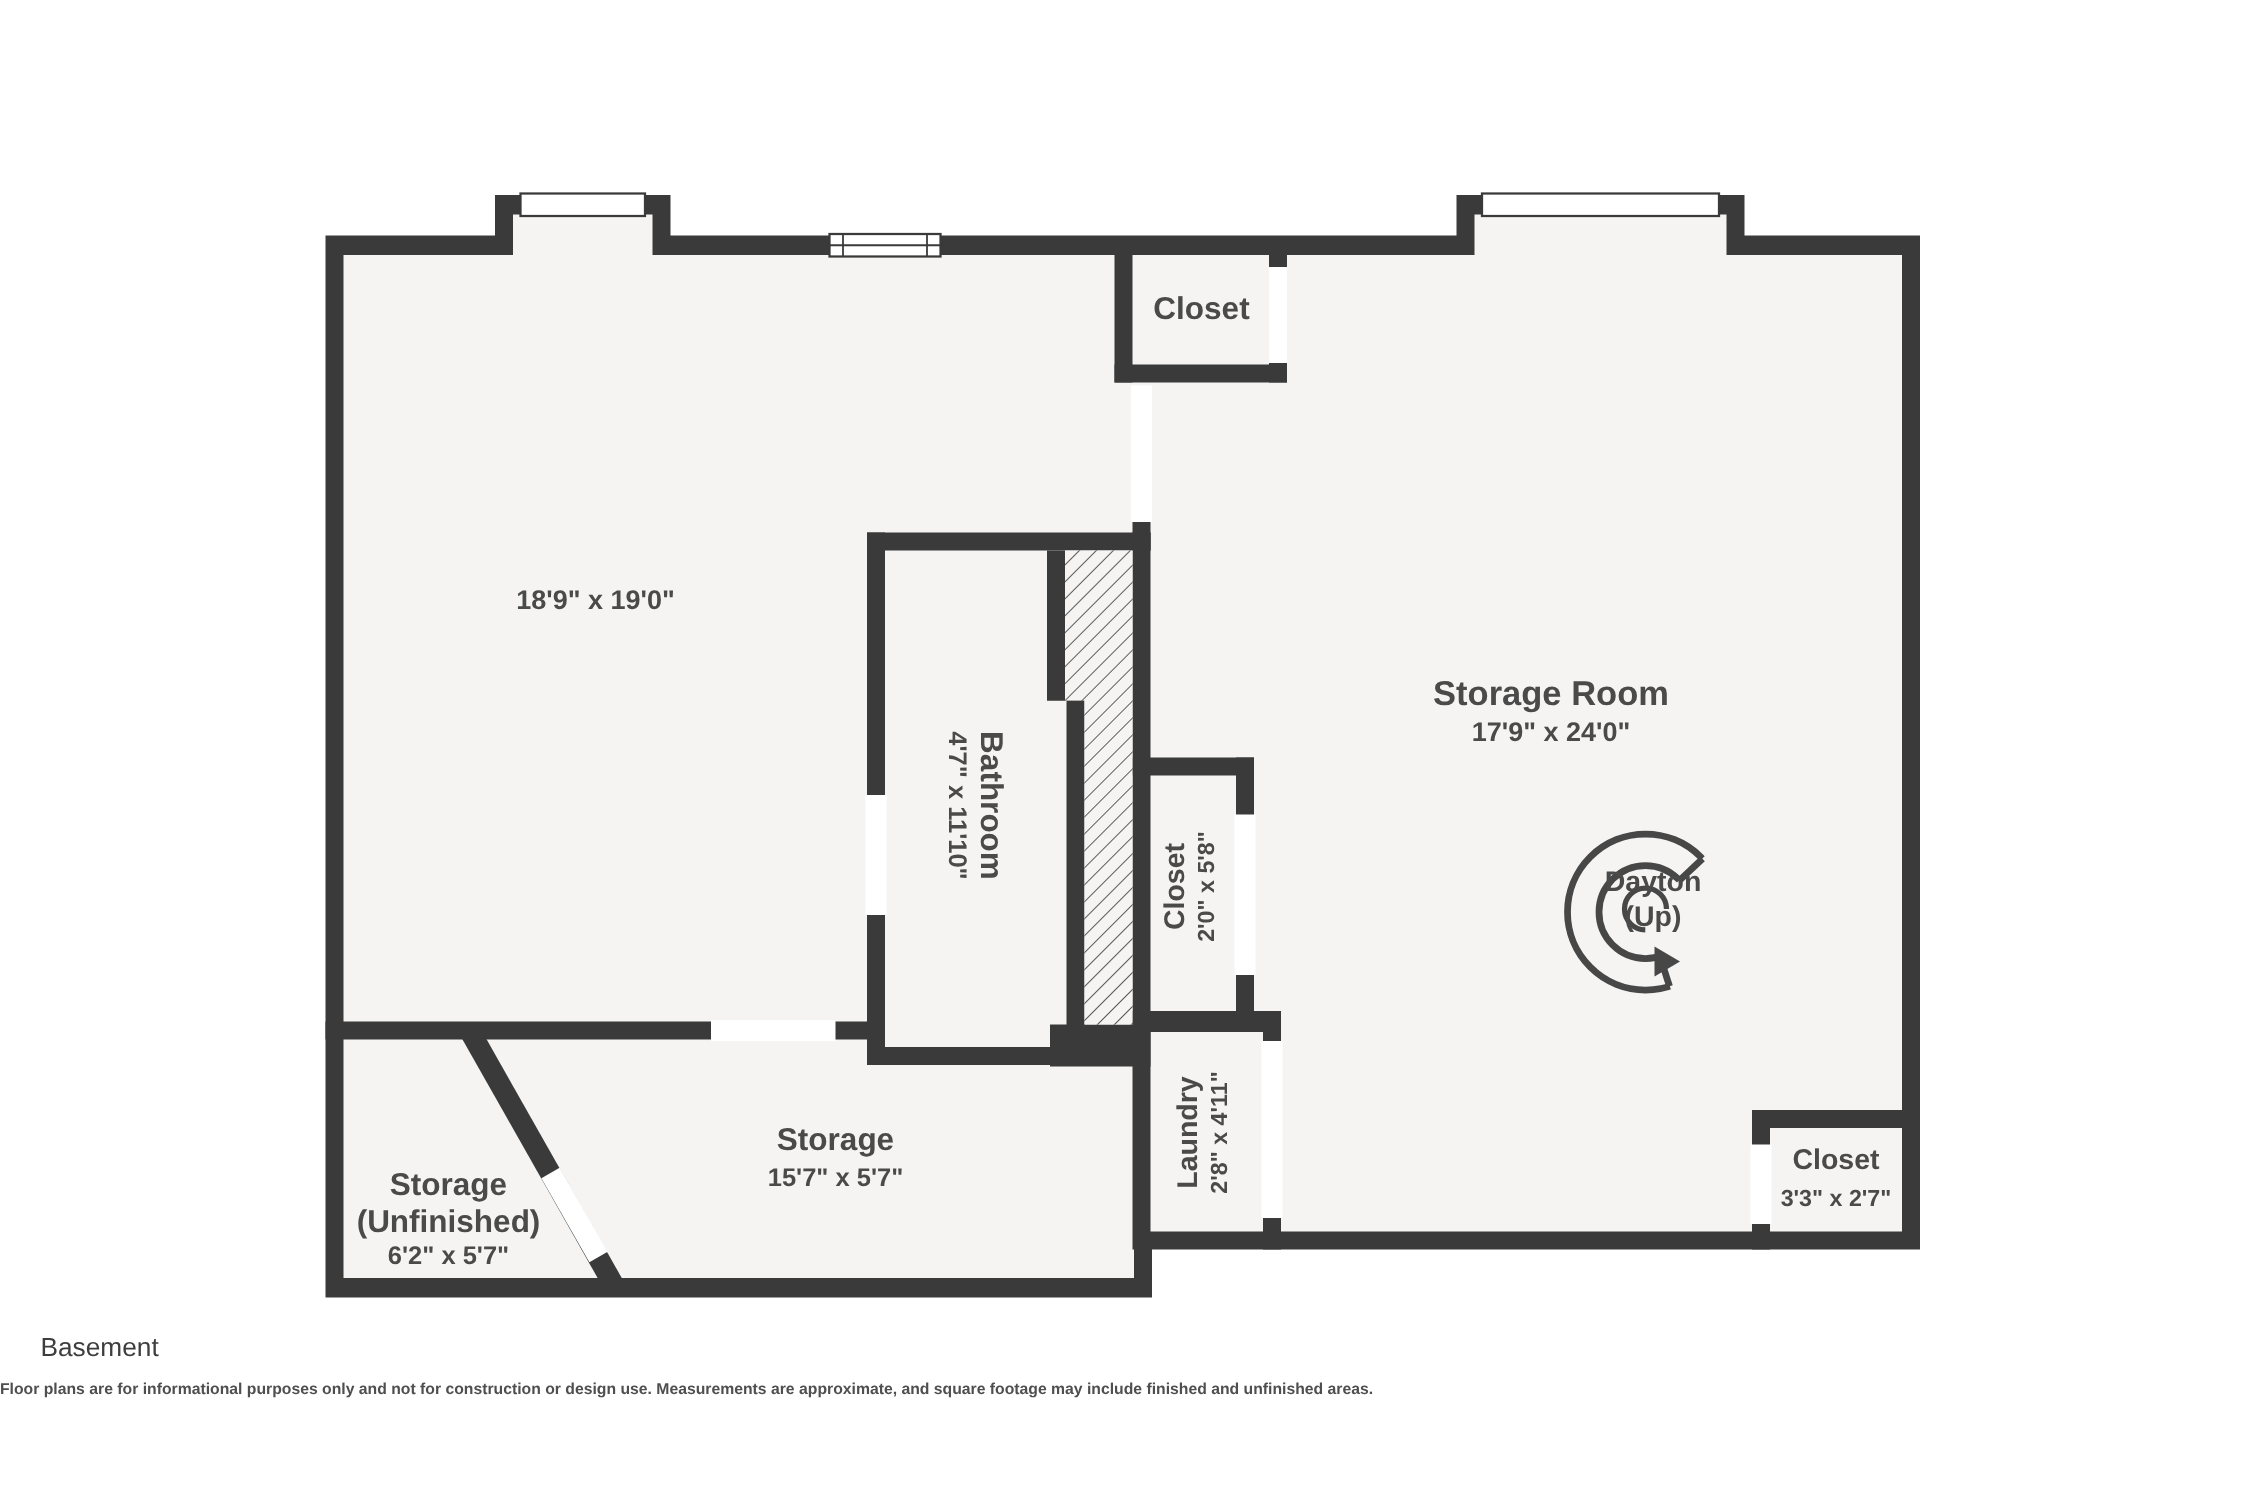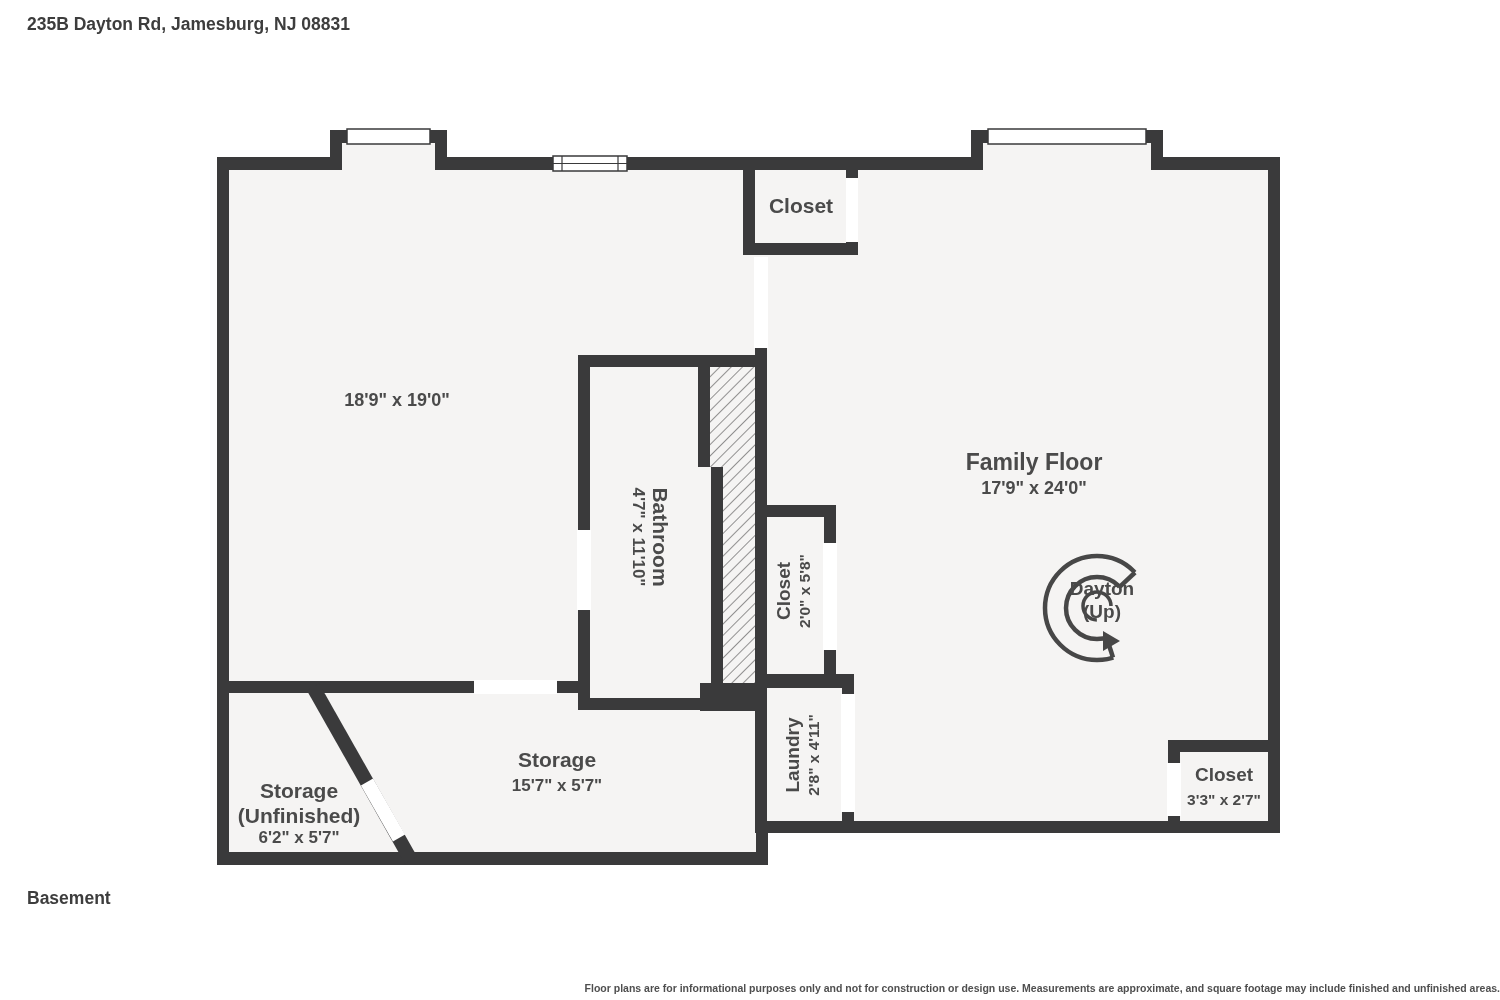--- a/index.html
+++ b/index.html
@@ -10,30 +10,29 @@
        color:#4a4a4a;white-space:nowrap;line-height:1.2;}
   .lbl.rot90{transform:translate(-50%,-50%) rotate(90deg);}
   .lbl.rotm90{transform:translate(-50%,-50%) rotate(-90deg);}
   .room-name{font-size:23px;}
   .room-name.md{font-size:21px;}
   .room-name.sm{font-size:19px;}
   .room-dims{font-size:18px;}
   .room-dims.md{font-size:17px;}
   .room-dims.sm{font-size:15.5px;}
   #title{position:absolute;left:27px;top:14px;font-size:17.5px;font-weight:bold;color:#3d3d3d;}
-  #floor-label{position:absolute;left:27px;top:888px;font-size:17.5px;font-weight:bold;color:#3d3d3d;}
-  #disclaimer{position:absolute;left:0;top:982px;width:1500px;text-align:right;
+  #floor-label{position:absolute;left:27px;top:888px;font-size:17.5px;font-weight:normal;color:#3d3d3d;}
+  #disclaimer{position:absolute;left:0;top:920px;width:1500px;text-align:left;
               font-size:10.5px;font-weight:bold;color:#4f4f4f;}
 </style>
 </head>
 <body>
 
 <div id="stage">
 
-  <div id="title">235B Dayton Rd, Jamesburg, NJ 08831</div>
 
   <svg id="plan-svg" width="1500" height="1000" viewBox="0 0 1500 1000">
     <defs>
       <pattern id="hatch" width="8" height="8" patternUnits="userSpaceOnUse" patternTransform="rotate(-45)">
         <rect width="8" height="8" fill="#f5f4f3"></rect>
         <line x1="0" y1="0" x2="8" y2="0" stroke="#5a5a5a" stroke-width="1.3"></line>
       </pattern>
     </defs>
 
     <path fill="#3a3a3b" d="M217,157 H330 V130 H447 V157 H971 V130 H1163 V157 H1280 V833 H768 V865 H217 Z"></path>
@@ -100,21 +99,21 @@
 
   <div class="lbl" style="left:397px;top:401px;">
     <div class="room-dims">18'9" x 19'0"</div>
   </div>
 
   <div class="lbl" style="left:801px;top:206px;">
     <div class="room-name md">Closet</div>
   </div>
 
   <div class="lbl" style="left:1034px;top:463px;">
-    <div class="room-name">Family Floor</div>
+    <div class="room-name">Storage Room</div>
   </div>
   <div class="lbl" style="left:1034px;top:489px;">
     <div class="room-dims">17'9" x 24'0"</div>
   </div>
 
   <div class="lbl rot90" style="left:650px;top:537px;">
     <div class="room-name md">Bathroom</div>
     <div class="room-dims md">4'7" x 11'10"</div>
   </div>
 

